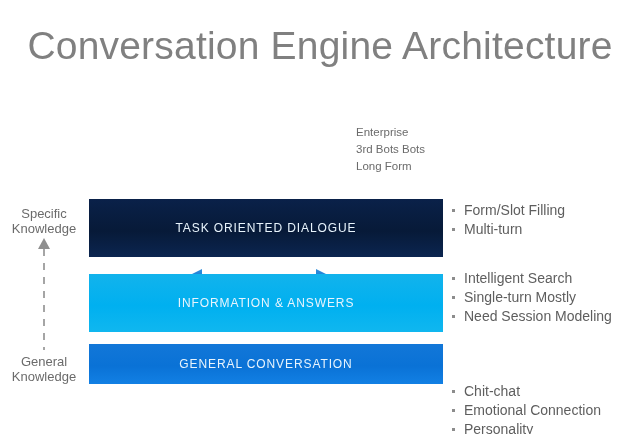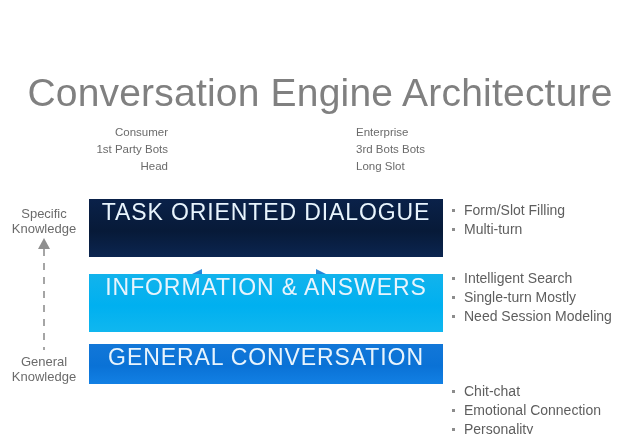--- a/index.html
+++ b/index.html
@@ -21,21 +21,20 @@
     position: absolute;
     left: 0;
     top: 24px;
     width: 640px;
     text-align: center;
     font-size: 39px;
     font-weight: 300;
     letter-spacing: 0.2px;
     color: #808080;
     white-space: nowrap;
-    margin-top: 47px;
   }
 
   
   #spectrum {
     position: absolute;
     left: 0;
     top: 124px;
     width: 640px;
     height: 62px;
   }
@@ -84,23 +83,24 @@
     width: 32px;
     height: 112px;
   }
 
   
   .layer-bar {
     position: absolute;
     left: 89px;
     width: 354px;
     display: flex;
+    align-items: center;
     justify-content: center;
     color: #e8f4fd;
-    font-size: 23px;
+    font-size: 12px;
     font-weight: 400;
     letter-spacing: 0.9px;
     white-space: nowrap;
   }
   #bar-task {
     top: 199px;
     height: 58px;
     background: linear-gradient(180deg, #0a2149 0%, #071a38 55%, #0b2550 100%);
   }
   #bar-info {
@@ -141,30 +141,25 @@
     flex: 0 0 auto;
   }
 </style>
 </head>
 <body>
 
 <div id="slide-title">Conversation Engine Architecture</div>
 
 <div id="spectrum">
 
-  <div id="spectrum-left" class="spectrum-labels">
-    <div>Consumer</div>
-    <div>1st Party Bots</div>
-    <div>Head</div>
-  </div>
 
   <div id="spectrum-right" class="spectrum-labels">
     <div>Enterprise</div>
     <div>3rd Bots Bots</div>
-    <div>Long Slot</div>
+    <div>Long Form</div>
   </div>
 
   <svg id="spectrum-arrow" viewBox="0 0 178 34">
     <defs>
       <linearGradient id="arrGrad" x1="0" y1="0" x2="0" y2="1">
         <linearGradient></linearGradient>
         <stop offset="0%" stop-color="#2f8fdd"></stop>
         <stop offset="45%" stop-color="#0f72cf"></stop>
         <stop offset="100%" stop-color="#0a5fb4"></stop>
       </linearGradient>

